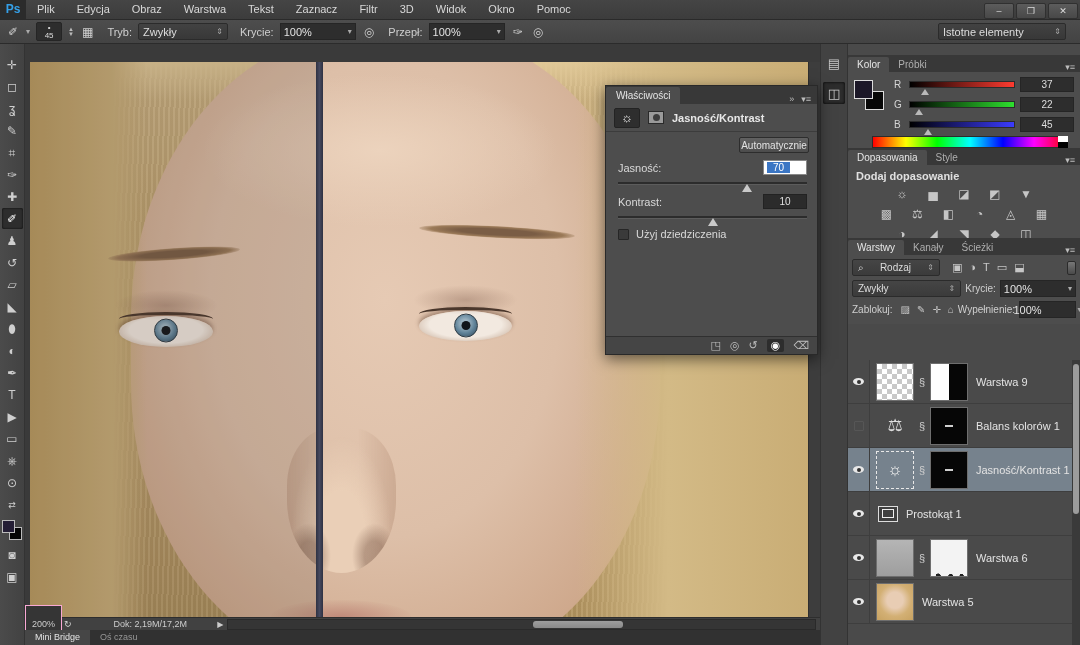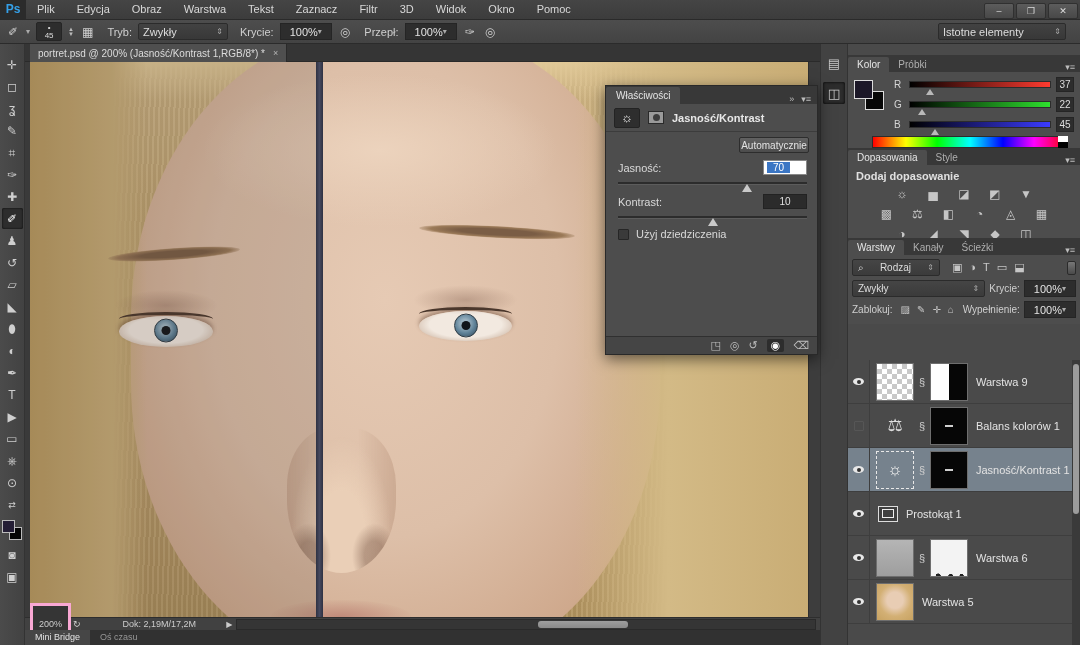--- a/index.html
+++ b/index.html
@@ -13,21 +13,21 @@
   #menubar{position:absolute;left:0;top:0;width:1080px;height:20px;background:linear-gradient(#454545,#3c3c3c);border-bottom:1px solid #2a2a2a;display:flex;align-items:flex-end;}
   #pslogo{width:26px;height:20px;background:#2b2b2b;color:#35a0e8;font-weight:bold;font-size:12px;display:flex;align-items:center;justify-content:center;}
   .menu-item{padding:0 11px;height:20px;line-height:20px;color:#d8d8d8;font-size:11px;cursor:default;}
   #win-controls{margin-left:auto;display:flex;}
   .win-btn{width:30px;height:16px;margin-right:2px;background:linear-gradient(#5c5c5c,#484848);border:1px solid #303030;border-radius:2px;color:#ddd;font-size:9px;display:flex;align-items:center;justify-content:center;}
   
   #optionsbar{position:absolute;left:0;top:20px;width:1080px;height:24px;background:linear-gradient(#4d4d4d,#434343);border-bottom:1px solid #2b2b2b;display:flex;align-items:center;gap:6px;padding-left:6px;}
   .opt-icon{color:#cfcfcf;font-size:12px;padding:0 2px;}
   .opt-label{color:#cfcfcf;font-size:11px;margin-left:6px;}
   .opt-select{background:linear-gradient(#424242,#383838);border:1px solid #2b2b2b;border-radius:2px;height:17px;display:flex;align-items:center;padding:0 4px;color:#ddd;gap:6px;}
-  .opt-num{background:#2d2d2d;border:1px solid #252525;border-radius:0;height:17px;min-width:36px;display:flex;align-items:center;justify-content:center;color:#e2e2e2;padding:0 9px;}
+  .opt-num{background:#2d2d2d;border:1px solid #252525;border-radius:0;height:17px;min-width:36px;display:flex;align-items:center;justify-content:center;color:#e2e2e2;padding:0 3px;gap:36px;}
   .mini-arrow{color:#aaa;font-size:8px;}
   .spin{display:flex;flex-direction:column;font-size:6px;color:#bbb;line-height:5px;}
   #brushpreview{background:#2d2d2d;border:1px solid #252525;border-radius:2px;width:26px;height:19px;display:flex;flex-direction:column;align-items:center;justify-content:center;color:#ddd;font-size:8px;line-height:8px;}
   #workspace-select{margin-left:auto;margin-right:14px;width:128px;justify-content:space-between;}
   
   #toolbar{position:absolute;left:0;top:44px;width:25px;height:601px;background:linear-gradient(90deg,#4b4b4b,#424242);border-right:1px solid #333;display:flex;flex-direction:column;align-items:center;padding-top:10px;}
   .tool{width:21px;height:21px;display:flex;align-items:center;justify-content:center;color:#cfcfcf;font-size:12px;border-radius:2px;margin-bottom:1px;}
   .tool.active{background:#2d2d2d;color:#fff;box-shadow:inset 0 0 2px #000;}
   #fgbg{position:relative;width:20px;height:20px;margin-top:4px;margin-bottom:4px;}
   #fg{position:absolute;left:0;top:0;width:13px;height:13px;background:#241e35;border:1px solid #bbb;z-index:2;}
@@ -59,21 +59,21 @@
      radial-gradient(ellipse at 20% 88%,rgba(90,55,40,.35) 0 8%,rgba(90,55,40,0) 18%),
      radial-gradient(ellipse at 80% 88%,rgba(90,55,40,.35) 0 8%,rgba(90,55,40,0) 18%),
      radial-gradient(ellipse at 50% 75%,#eacfb7 0 30%,rgba(234,207,183,0) 65%),
      linear-gradient(90deg,rgba(150,105,80,.25),rgba(150,105,80,0) 35%,rgba(150,105,80,0) 65%,rgba(150,105,80,.25));
      border-radius:40% 40% 50% 50%;}
   .lips{position:absolute;left:31%;top:97%;width:18%;height:6%;border-radius:50%;background:radial-gradient(ellipse,#c08a7a,rgba(192,138,122,0) 75%);}
   .before-overlay{position:absolute;left:0;top:0;width:37%;height:100%;background:rgba(70,55,48,.16);}
   .divider{position:absolute;left:36.8%;top:0;width:7px;height:100%;background:linear-gradient(90deg,#2e3142,#46495e 50%,#2e3142);}
   #canvas-vscroll{position:absolute;right:0;top:18px;width:12px;height:555px;background:#3d3d3d;border-left:1px solid #2f2f2f;}
   #statusbar{position:absolute;left:0;top:573px;width:100%;height:13px;background:#414141;border-top:1px solid #2e2e2e;display:flex;align-items:center;font-size:9px;color:#ccc;}
-  #zoomfield{background:#353535;border:3px solid #f9a8d4;height:12px;padding:18px 6px;display:flex;align-items:center;margin-left:5px;}
+  #zoomfield{background:#353535;border:1px solid #f9a8d4;height:12px;padding:18px 6px;display:flex;align-items:center;}
   #docinfo{margin-left:40px;}
   #status-arrow{margin-left:30px;color:#ccc;font-size:8px;}
   #hscroll{flex:1;height:11px;margin:0 4px;background:#353535;border:1px solid #2a2a2a;position:relative;}
   #hscroll .thumb{position:absolute;left:52%;top:1px;width:90px;height:7px;background:linear-gradient(#9e9e9e,#8a8a8a);border-radius:3px;}
   #dockedtabs{position:absolute;left:0;top:586px;width:100%;height:15px;background:#313131;display:flex;align-items:center;font-size:9px;}
   .dock-tab{padding:0 10px;height:15px;line-height:15px;}
   .dock-tab.active{background:#464646;color:#e3e3e3;}
   .dock-tab.dim{color:#969696;}
   
   #collapsed{position:absolute;left:820px;top:44px;width:28px;height:601px;background:#424242;border-left:1px solid #333;border-right:1px solid #333;display:flex;flex-direction:column;align-items:center;padding-top:8px;gap:8px;}
@@ -88,21 +88,21 @@
   
   #colorpanel{position:absolute;left:0;top:11px;width:232px;}
   #colorbody{background:#4d4d4d;padding:4px 6px 4px 4px;position:relative;height:76px;}
   #cswatches{position:absolute;left:6px;top:8px;width:30px;height:30px;}
   #cfg{position:absolute;left:0;top:0;width:19px;height:19px;background:#1c1828;border:1px solid #dcdcdc;z-index:2;}
   #cbg{position:absolute;right:0;bottom:0;width:19px;height:19px;background:#070707;border:1px solid #dcdcdc;}
   .chan-row{display:flex;align-items:center;height:17px;margin-left:42px;margin-bottom:3px;gap:5px;}
   .chan-label{width:10px;color:#d5d5d5;font-size:10px;}
   .chan-track{position:relative;flex:1;height:7px;border:1px solid #2c2c2c;}
   .chan-thumb{position:absolute;top:7px;width:0;height:0;border-left:4px solid transparent;border-right:4px solid transparent;border-bottom:6px solid #b9b9b9;transform:translateX(-4px);}
-  .chan-val{width:18px;height:15px;background:#2d2d2d;border:1px solid #252525;color:#ddd;font-size:10px;display:flex;align-items:center;justify-content:center;}
+  .chan-val{width:54px;height:15px;background:#2d2d2d;border:1px solid #252525;color:#ddd;font-size:10px;display:flex;align-items:center;justify-content:center;}
   #spectrum{position:relative;margin:2px 6px 0 20px;height:12px;border:1px solid #2c2c2c;background:linear-gradient(90deg,#f00,#ff0 17%,#0f0 33%,#0ff 50%,#00f 67%,#f0f 83%,#f00);}
   #spectrum .bw{position:absolute;right:-1px;top:-1px;width:10px;height:12px;}
   #spectrum .bw div{height:6px;}
   
   #adjpanel{position:absolute;left:0;top:104px;width:232px;}
   #adjbody{background:#4d4d4d;padding:3px 0 4px;}
   #adjheader{font-weight:bold;color:#e0e0e0;padding:2px 8px 4px;font-size:11px;}
   .adj-row{display:flex;justify-content:center;gap:9px;margin-bottom:5px;}
   .adj-icon{width:22px;height:15px;display:flex;align-items:center;justify-content:center;color:#c6c6c6;font-size:12px;}
   
@@ -251,26 +251,20 @@
     <div class="tool" style="font-size:9px;">⇄</div>
     <div id="fgbg">
       <div id="fg"></div>
       <div id="bg"></div>
     </div>
     <div class="tool">◙</div>
     <div class="tool">▣</div>
   </div>
 
   <div id="docarea">
-    <div id="tabbar">
-      <div id="doctab">
-        <span>portret.psd @ 200% (Jasność/Kontrast 1,RGB/8*) *</span>
-        <span class="close">×</span>
-      </div>
-    </div>
 
     <div id="canvas">
       <div class="hair-top"></div>
       <div class="face"></div>
       <div class="forehead"></div>
       <div class="hair-left"></div>
       <div class="hair-right"></div>
       <div class="brow left"></div>
       <div class="brow right"></div>
       <div class="eye left">

